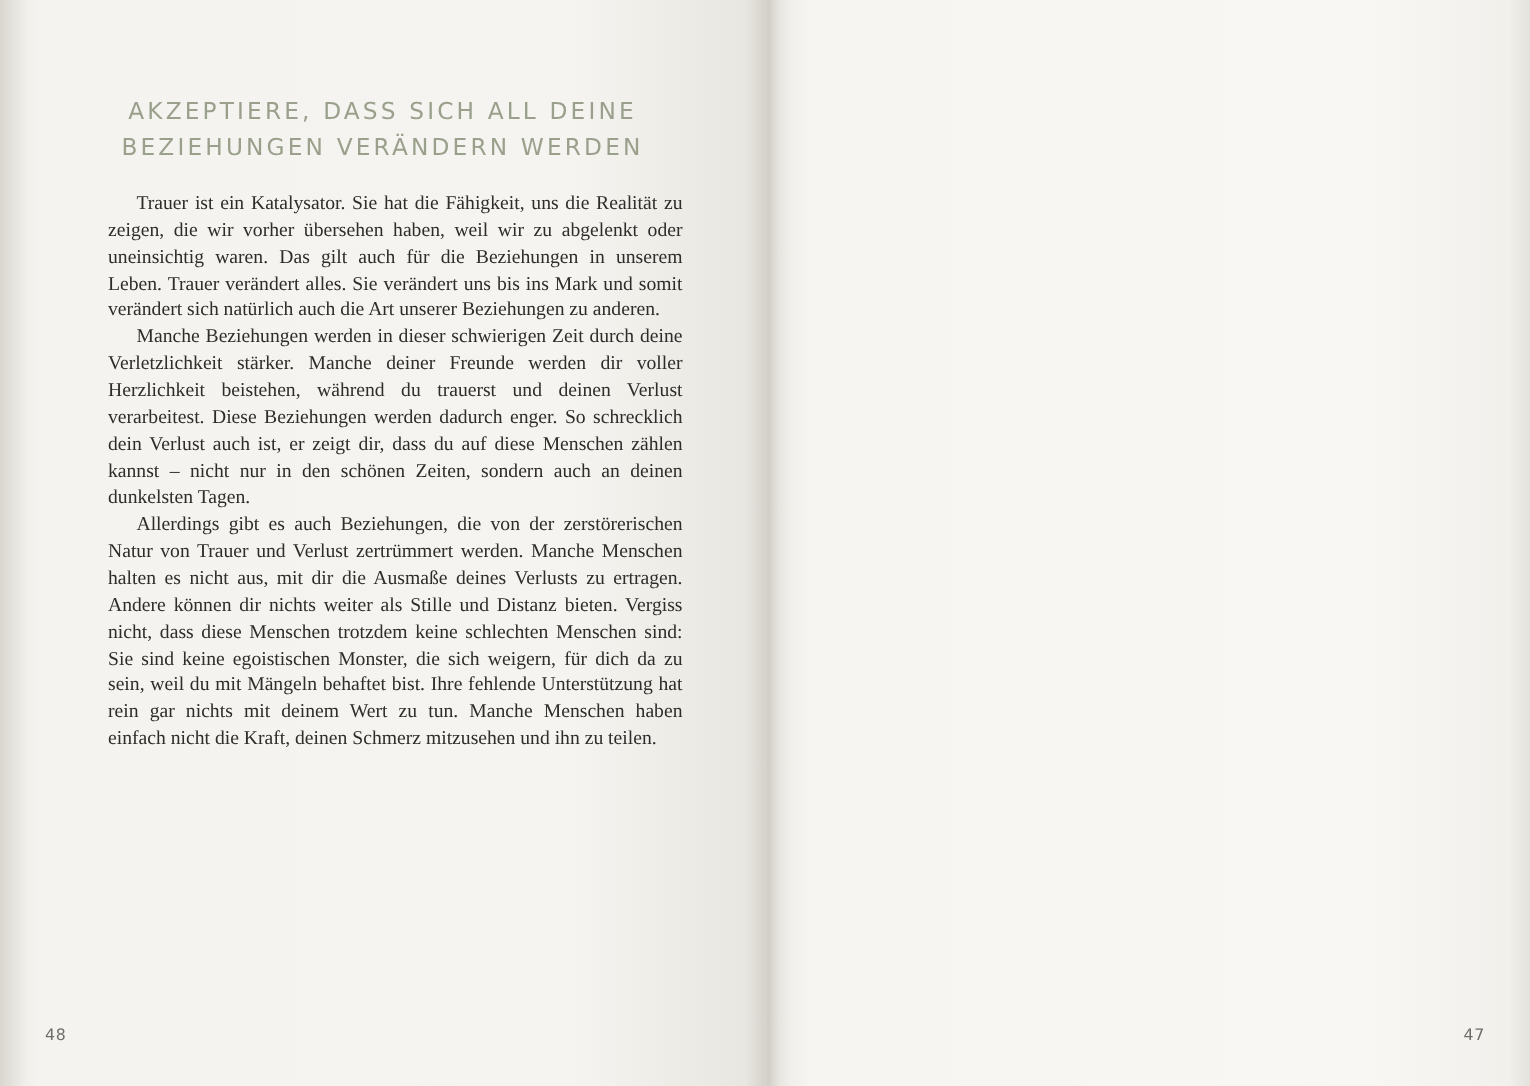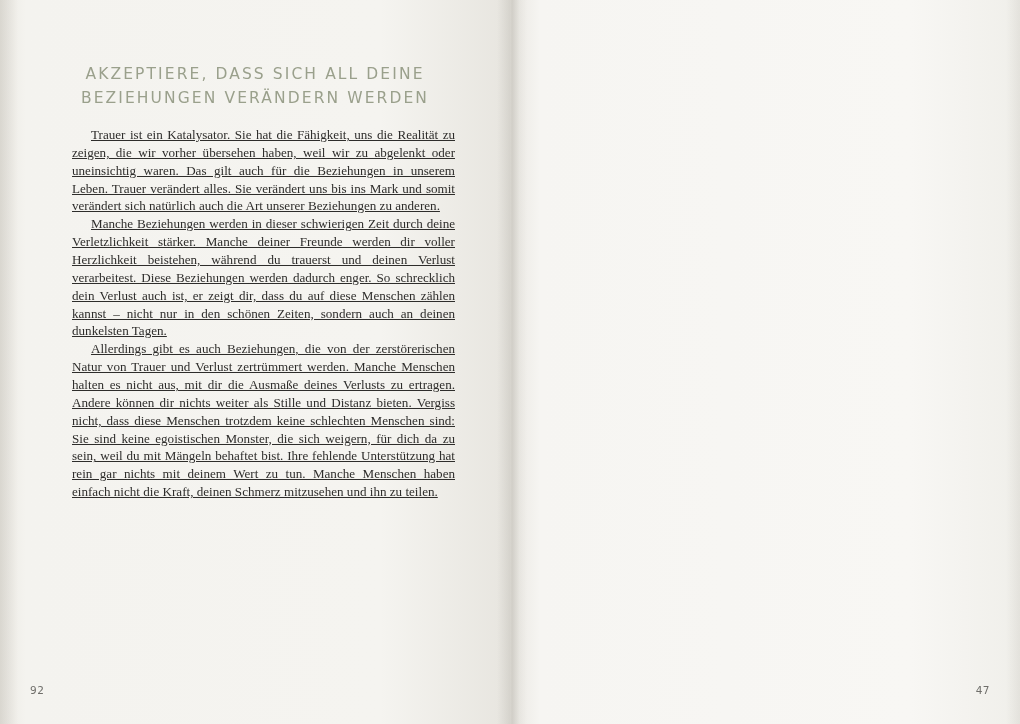--- a/index.html
+++ b/index.html
@@ -82,21 +82,20 @@
     width: 383px;
   }
   p.para {
     margin: 0;
     font-size: 13.1px;
     line-height: 1.365;
     color: #2e2d2b;
     text-align: justify;
     text-indent: 1.45em;
     hyphens: auto;
-    text-decoration: underline;
     -webkit-hyphens: auto;
   }
   p.para.first {
     text-indent: 1.45em;
   }
 
   .folio {
     position: absolute;
     bottom: 28px;
     font-family: "DejaVu Sans", sans-serif;
@@ -116,21 +115,21 @@
     <div class="edge-left"></div>
 
     <div class="chapter-title title-left">AKZEPTIERE, DASS SICH ALL DEINE BEZIEHUNGEN VERÄNDERN WERDEN</div>
 
     <div class="body-col-left">
       <p class="para first">Trauer ist ein Katalysator. Sie hat die Fähigkeit, uns die Realität zu zeigen, die wir vorher übersehen haben, weil wir zu abgelenkt oder uneinsichtig waren. Das gilt auch für die Beziehungen in unserem Leben. Trauer verändert alles. Sie verändert uns bis ins Mark und somit verändert sich natürlich auch die Art unserer Beziehungen zu anderen.</p>
       <p class="para">Manche Beziehungen werden in dieser schwierigen Zeit durch deine Verletzlichkeit stärker. Manche deiner Freunde werden dir voller Herzlichkeit beistehen, während du trauerst und deinen Verlust verarbeitest. Diese Beziehungen werden dadurch enger. So schrecklich dein Verlust auch ist, er zeigt dir, dass du auf diese Menschen zählen kannst – nicht nur in den schönen Zeiten, sondern auch an deinen dunkelsten Tagen.</p>
       <p class="para">Allerdings gibt es auch Beziehungen, die von der zerstörerischen Natur von Trauer und Verlust zertrümmert werden. Manche Menschen halten es nicht aus, mit dir die Ausmaße deines Verlusts zu ertragen. Andere können dir nichts weiter als Stille und Distanz bieten. Vergiss nicht, dass diese Menschen trotzdem keine schlechten Menschen sind: Sie sind keine egoistischen Monster, die sich weigern, für dich da zu sein, weil du mit Mängeln behaftet bist. Ihre fehlende Unterstützung hat rein gar nichts mit deinem Wert zu tun. Manche Menschen haben einfach nicht die Kraft, deinen Schmerz mitzusehen und ihn zu teilen.</p>
     </div>
 
-    <div class="folio folio-left">92</div>
+    <div class="folio folio-left">48</div>
   </div>
 
   <div class="page page-right">
     <div class="edge-right"></div>
 
     <div class="folio folio-right">47</div>
   </div>
 
   <div class="gutter-shadow"></div>
 </div>

